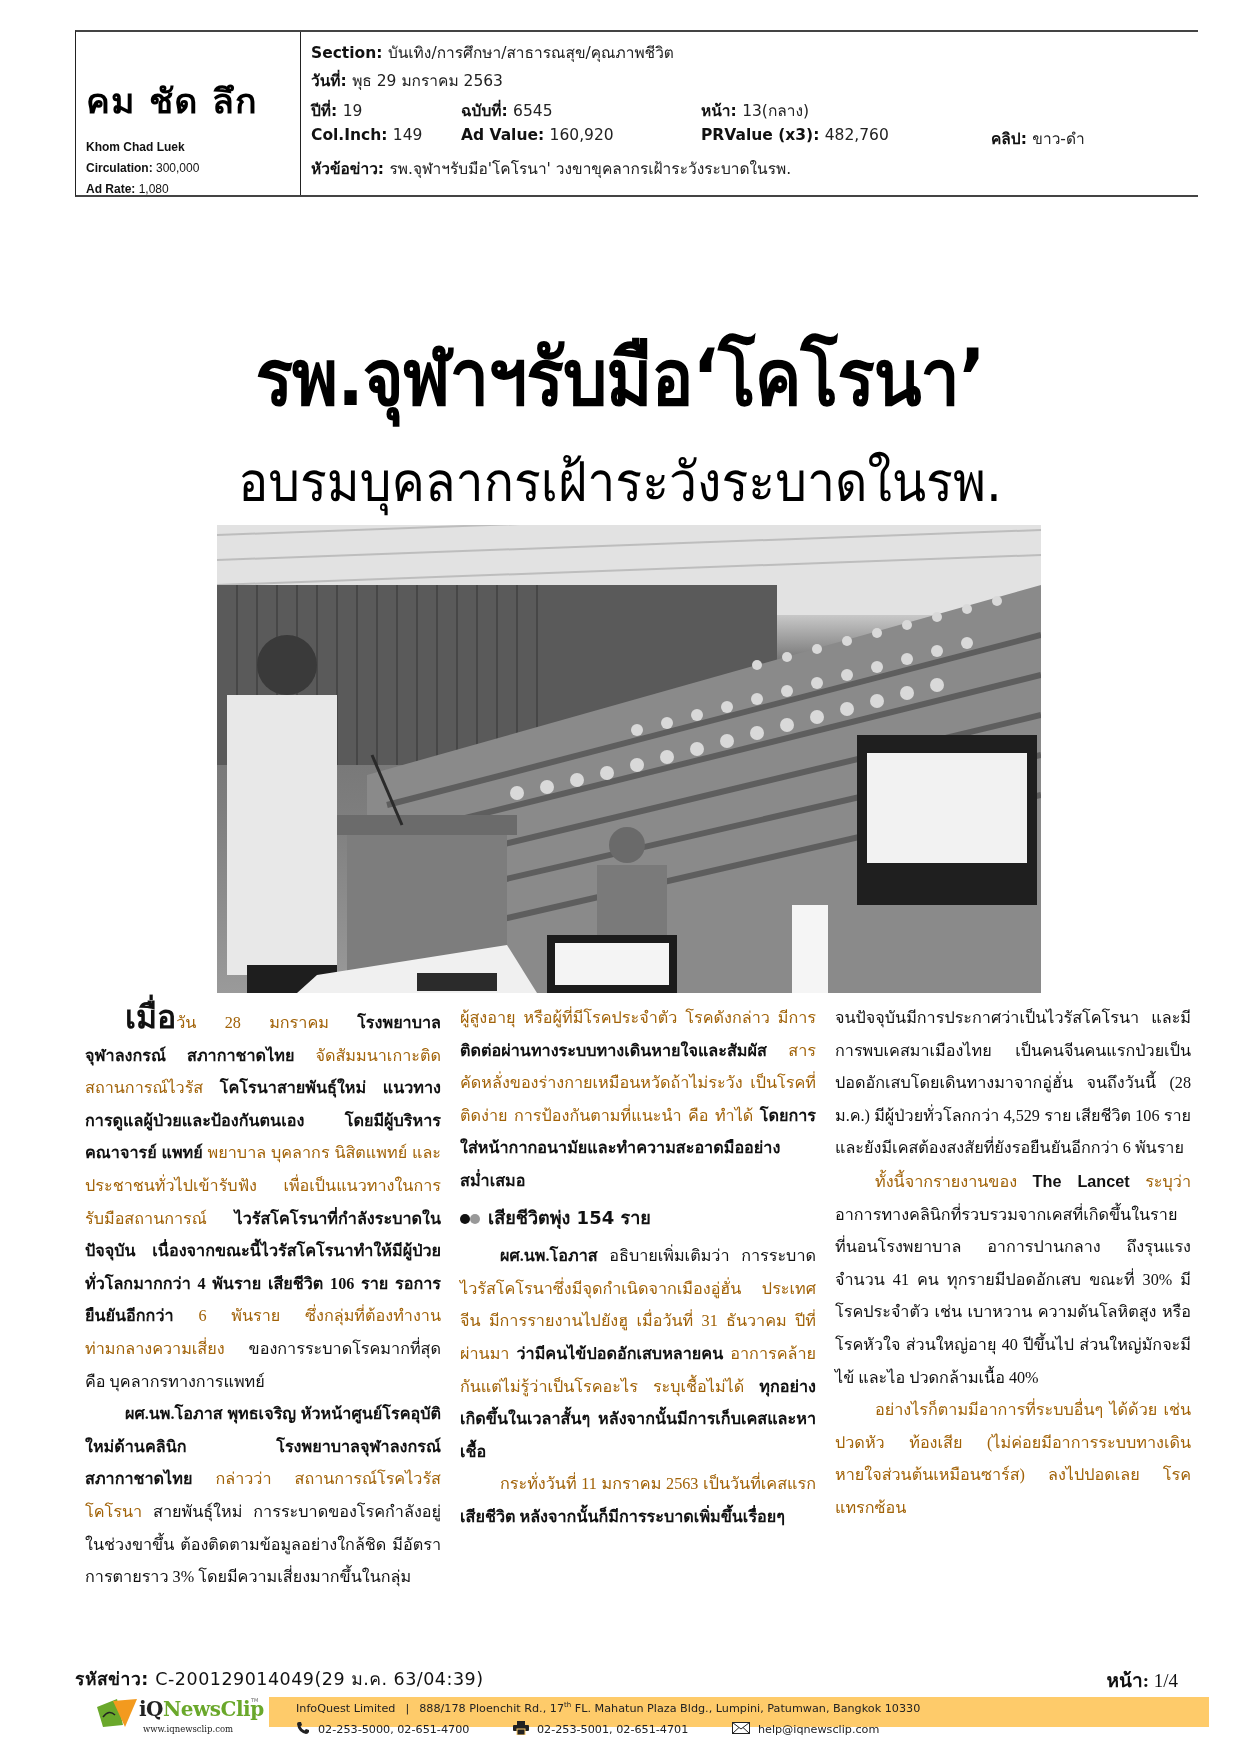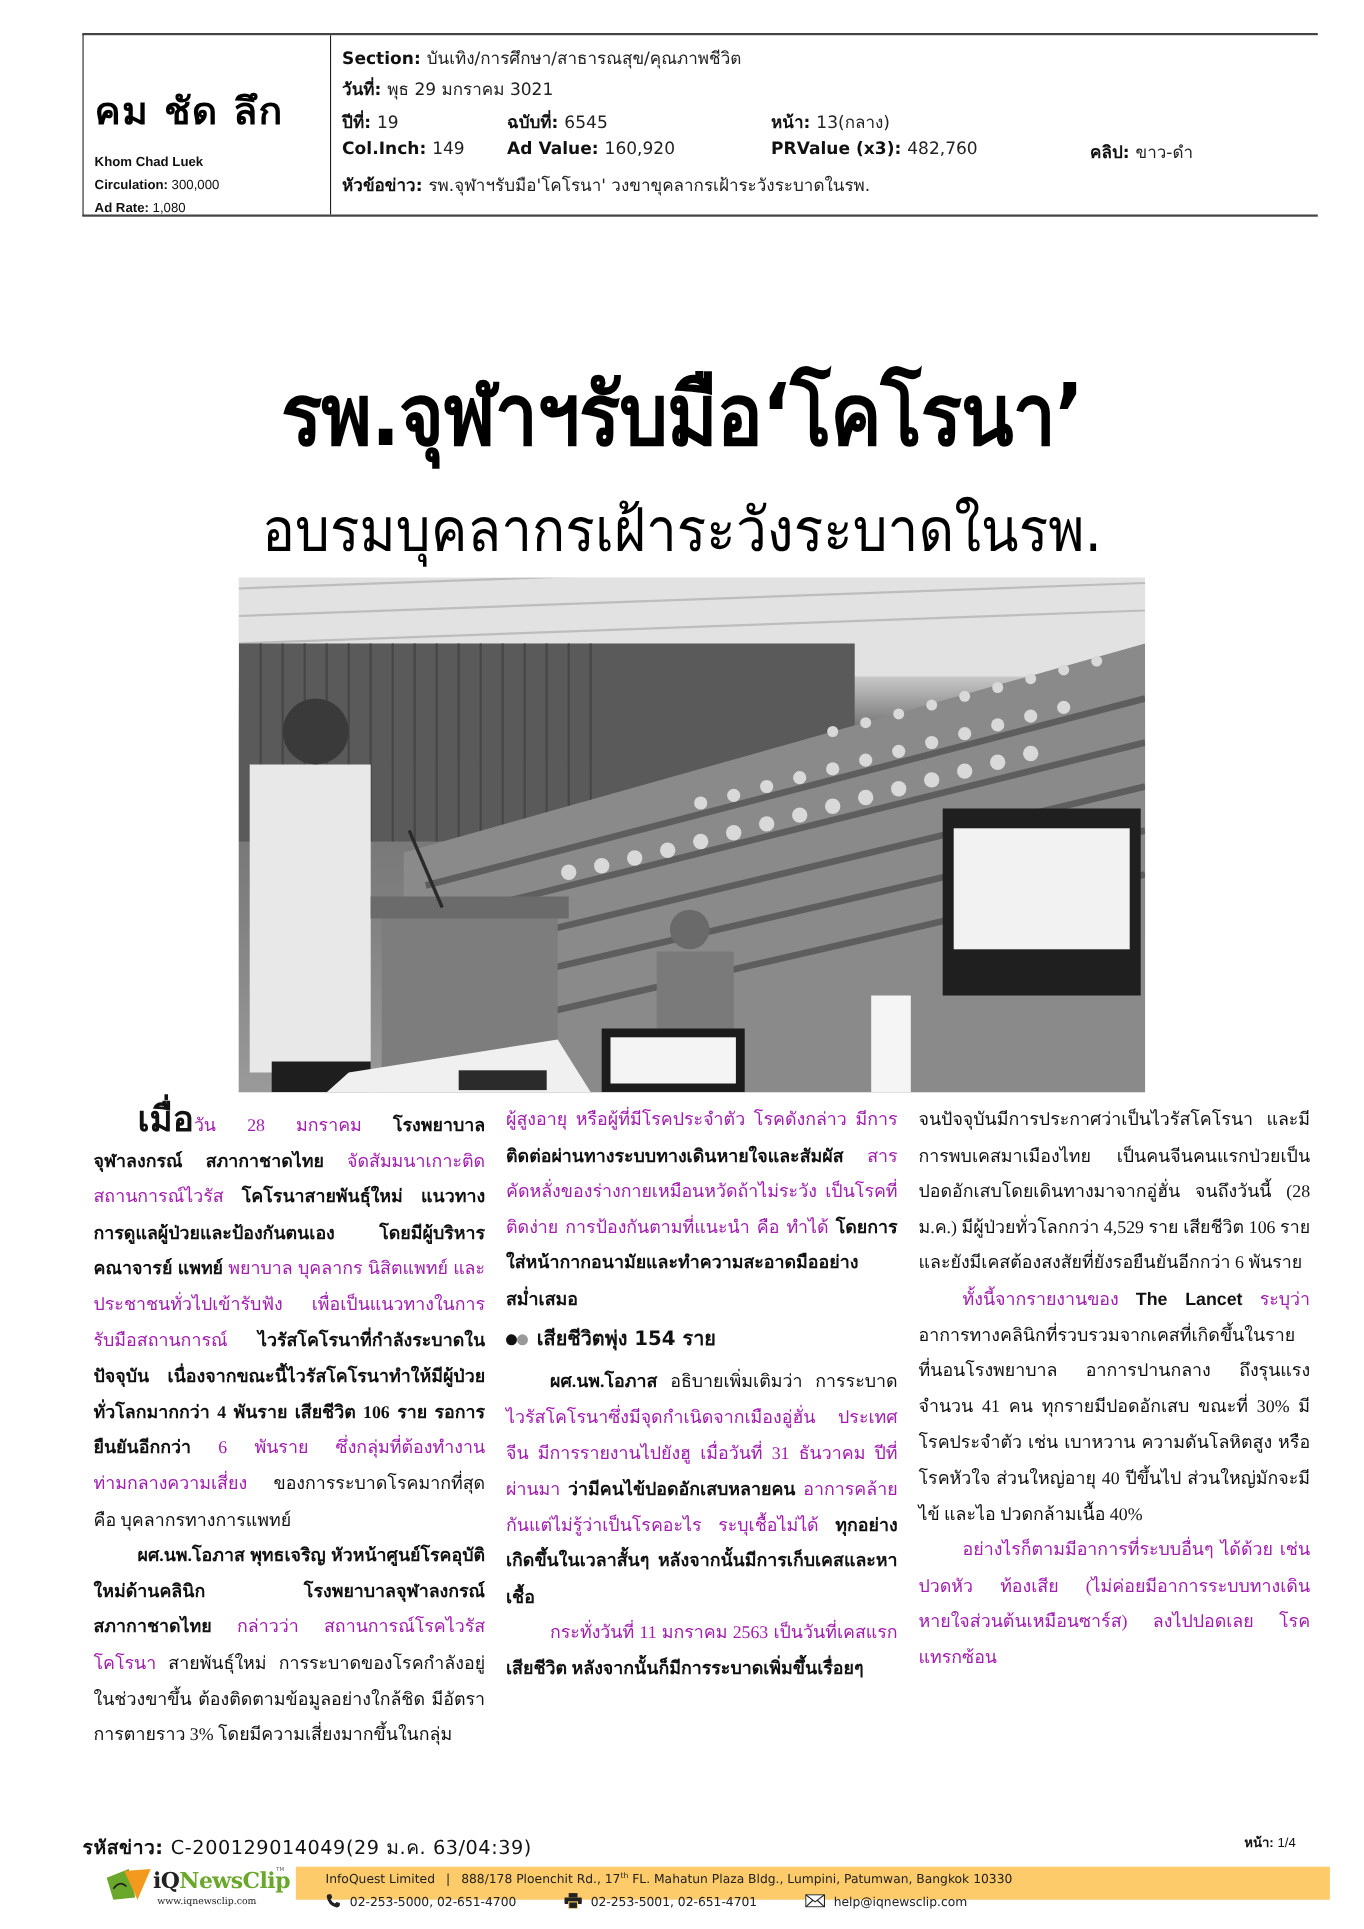--- a/index.html
+++ b/index.html
@@ -32,30 +32,30 @@
   .photo { position: absolute; left: 217px; top: 525px; width: 824px; height: 468px; overflow: hidden;
            background: linear-gradient(180deg, #e6e6e6 0%, #d2d2d2 18%, #6f6f6f 30%, #7d7d7d 60%, #9a9a9a 100%); }
   .photo svg { display: block; }
 
   
   .col { position: absolute; top: 1002px; width: 356px; font-family: "Liberation Serif", serif;
          font-size: 16.2px; line-height: 32.6px; text-align: justify; color: #111; }
   .col p { margin: 0; }
   .col .ind { text-indent: 40px; }
   .col b { font-weight: bold; }
-  .col .light { color: #a21caf; }
+  .col .light { color: #a16207; }
   .dropcap { font-family: "DejaVu Sans", sans-serif; font-weight: bold; font-size: 32px; line-height: 30px; }
   .subhead { font-family: "DejaVu Sans", sans-serif; font-weight: bold; font-size: 18px; margin: 4px 0 6px 0 !important; }
   .dot1 { display:inline-block; width:10px; height:10px; border-radius:50%; background:#111; vertical-align:middle; }
   .dot2 { display:inline-block; width:10px; height:10px; border-radius:50%; background:#999; vertical-align:middle; margin-right:8px; }
 
   
   .newscode { position: absolute; left: 75px; top: 1665px; font-family: "DejaVu Sans", sans-serif; font-size: 17.5px; letter-spacing: 0.5px; }
   .newscode b { font-weight: bold; }
-  .pageno { position: absolute; right: 62px; top: 1665px; font-family: Liberation Sans, sans-serif; font-size: 12px; }
+  .pageno { position: absolute; right: 62px; top: 1665px; font-family: Liberation Serif, serif; font-size: 19px; }
   .pageno b { font-weight: bold; }
   .iq-logo { position: absolute; left: 95px; top: 1695px; width: 160px; height: 50px; }
   .iq-word { position: absolute; left: 44px; top: 2px; font-family: "DejaVu Serif", serif; font-weight: bold; font-size: 20px; letter-spacing: -0.5px; }
   .iq-word .iq { color: #222; }
   .iq-word .nc { color: #6aa82b; }
   .iq-url { position: absolute; left: 48px; top: 29px; font-family: "DejaVu Serif", serif; font-size: 8.5px; color: #222; }
   .iq-tm { position:absolute; left: 156px; top: 2px; font-size: 5px; color:#666; font-family: "DejaVu Sans", sans-serif;}
   .infobar { position: absolute; left: 269px; top: 1697px; width: 940px; height: 30px; background: #fecb6a;
              font-family: "DejaVu Sans", sans-serif; font-size: 11.2px; color: #222; }
   .infobar .l1 { position: absolute; left: 27px; top: 4px; white-space: nowrap; }
@@ -74,21 +74,21 @@
       <div><b>Khom Chad Luek</b></div>
       <div><b>Circulation</b><b>: </b><span>300,000</span></div>
       <div><b>Ad Rate</b><b>: </b><span>1,080</span></div>
     </div>
   </div>
   <div class="hdr-right">
     <div class="hrow" style="top:8px">
       <span class="lbl">Section</span><b>: </b><span class="val">บันเทิง/การศึกษา/สาธารณสุข/คุณภาพชีวิต</span>
     </div>
     <div class="hrow" style="top:36px">
-      <span class="lbl">วันที่</span><b>: </b><span class="val">พุธ 29 มกราคม 3021</span>
+      <span class="lbl">วันที่</span><b>: </b><span class="val">พุธ 29 มกราคม 2563</span>
     </div>
     <div class="hrow" style="top:66px">
       <span class="lbl">ปีที่</span><b>: </b><span class="val">19</span>
     </div>
     <div class="hrow" style="top:66px; left:160px">
       <span class="lbl">ฉบับที่</span><b>: </b><span class="val">6545</span>
     </div>
     <div class="hrow" style="top:66px; left:400px">
       <span class="lbl">หน้า</span><b>: </b><span class="val">13(กลาง)</span>
     </div>

